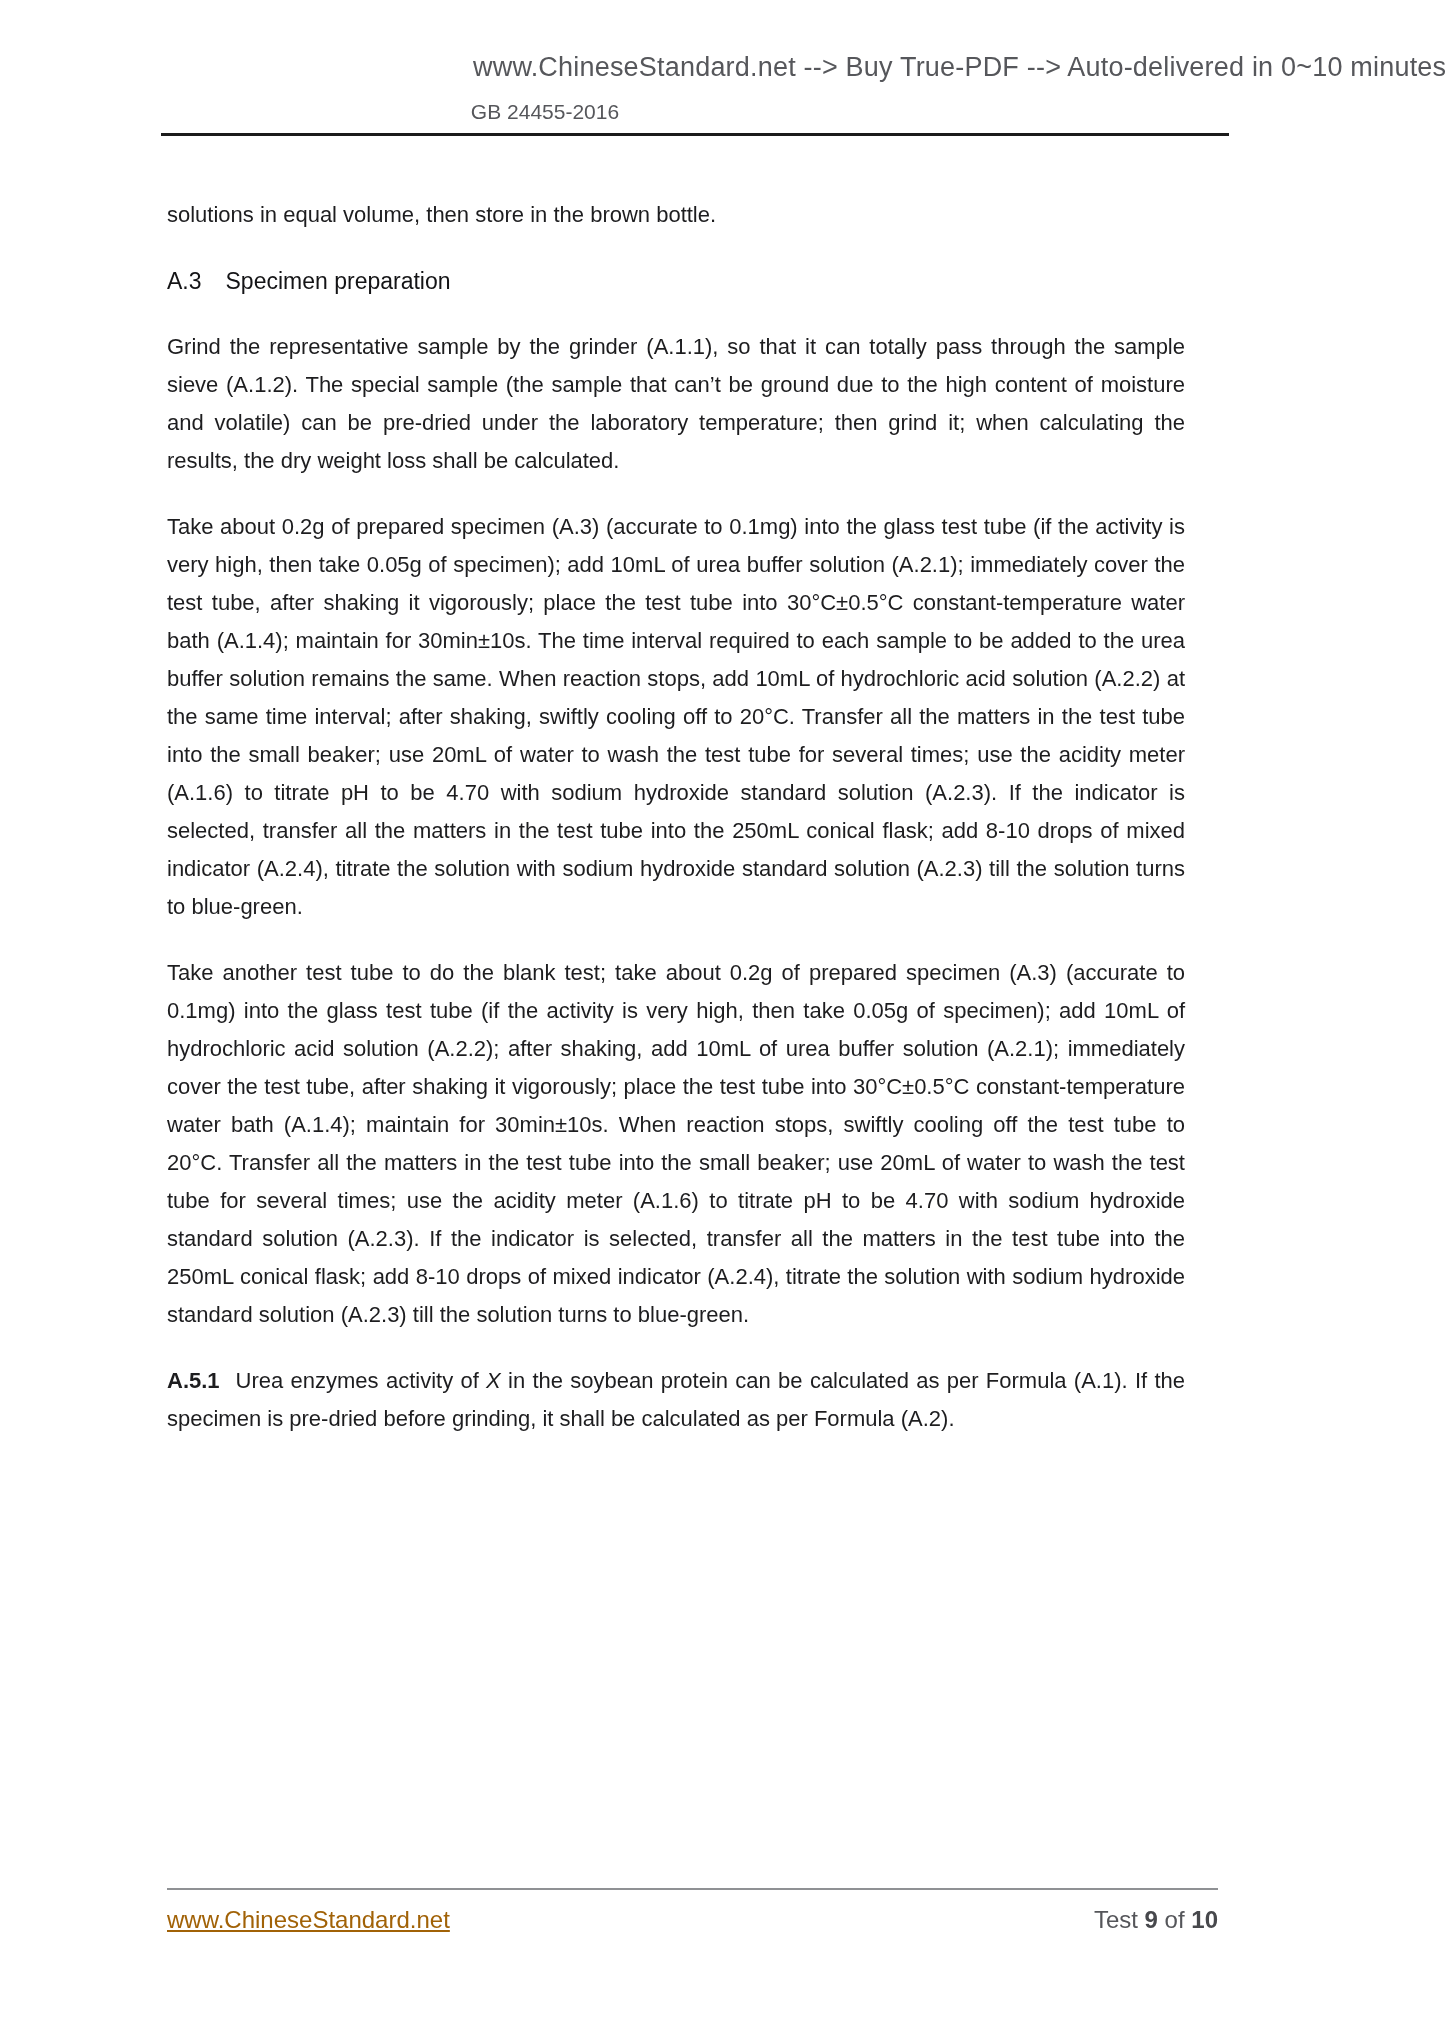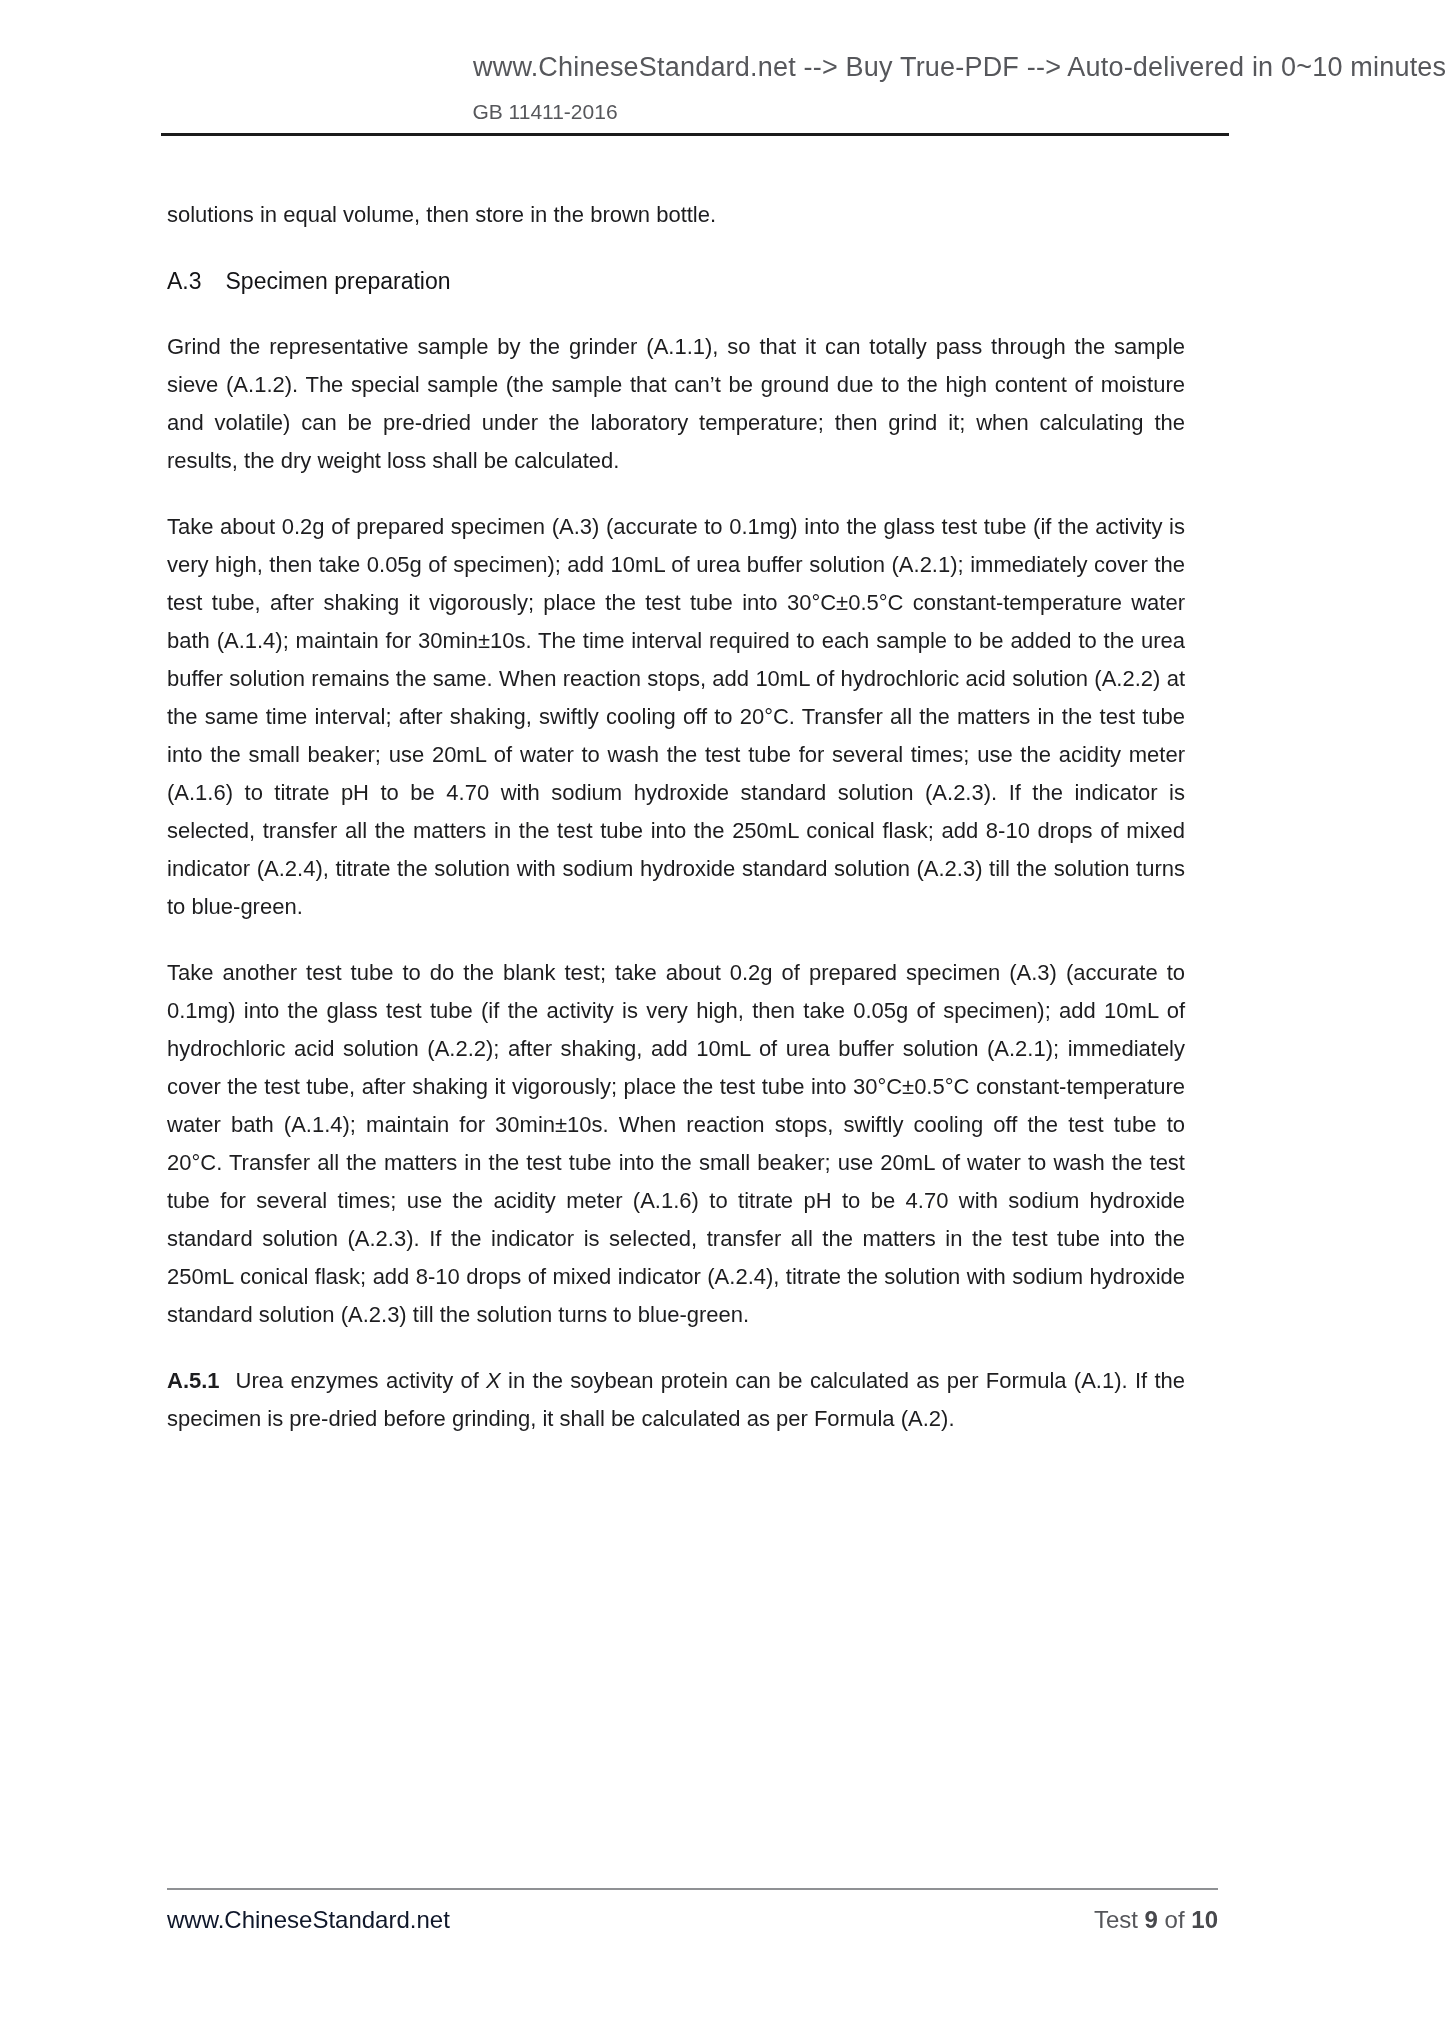--- a/index.html
+++ b/index.html
@@ -68,33 +68,34 @@
     position: absolute;
     top: 1906px; left: 167px;
     width: 1051px;
     display: flex;
     justify-content: space-between;
     align-items: baseline;
     font-size: 24px;
     color: #55565a;
   }
   .footer a.site-link {
-    color: #0f172a;
+    color: #a16207;
+    text-decoration: underline;
     cursor: pointer;
   }
   .page-indicator .num { font-weight: bold; color: #47484c; }
 </style>
 </head>
 <body>
 
 <div>
 
   <div class="header-banner">www.ChineseStandard.net --&gt; Buy True-PDF --&gt; Auto-delivered in 0~10 minutes.</div>
 
-  <div class="doc-code">GB 11411-2016</div>
+  <div class="doc-code">GB 24455-2016</div>
 
   <div class="header-rule"></div>
 
   <div class="content">
 
     <p class="intro">solutions in equal volume, then store in the brown bottle.</p>
 
     <div class="section-heading">
       <span class="sec-num">A.3</span><span>Specimen preparation</span>
     </div>

